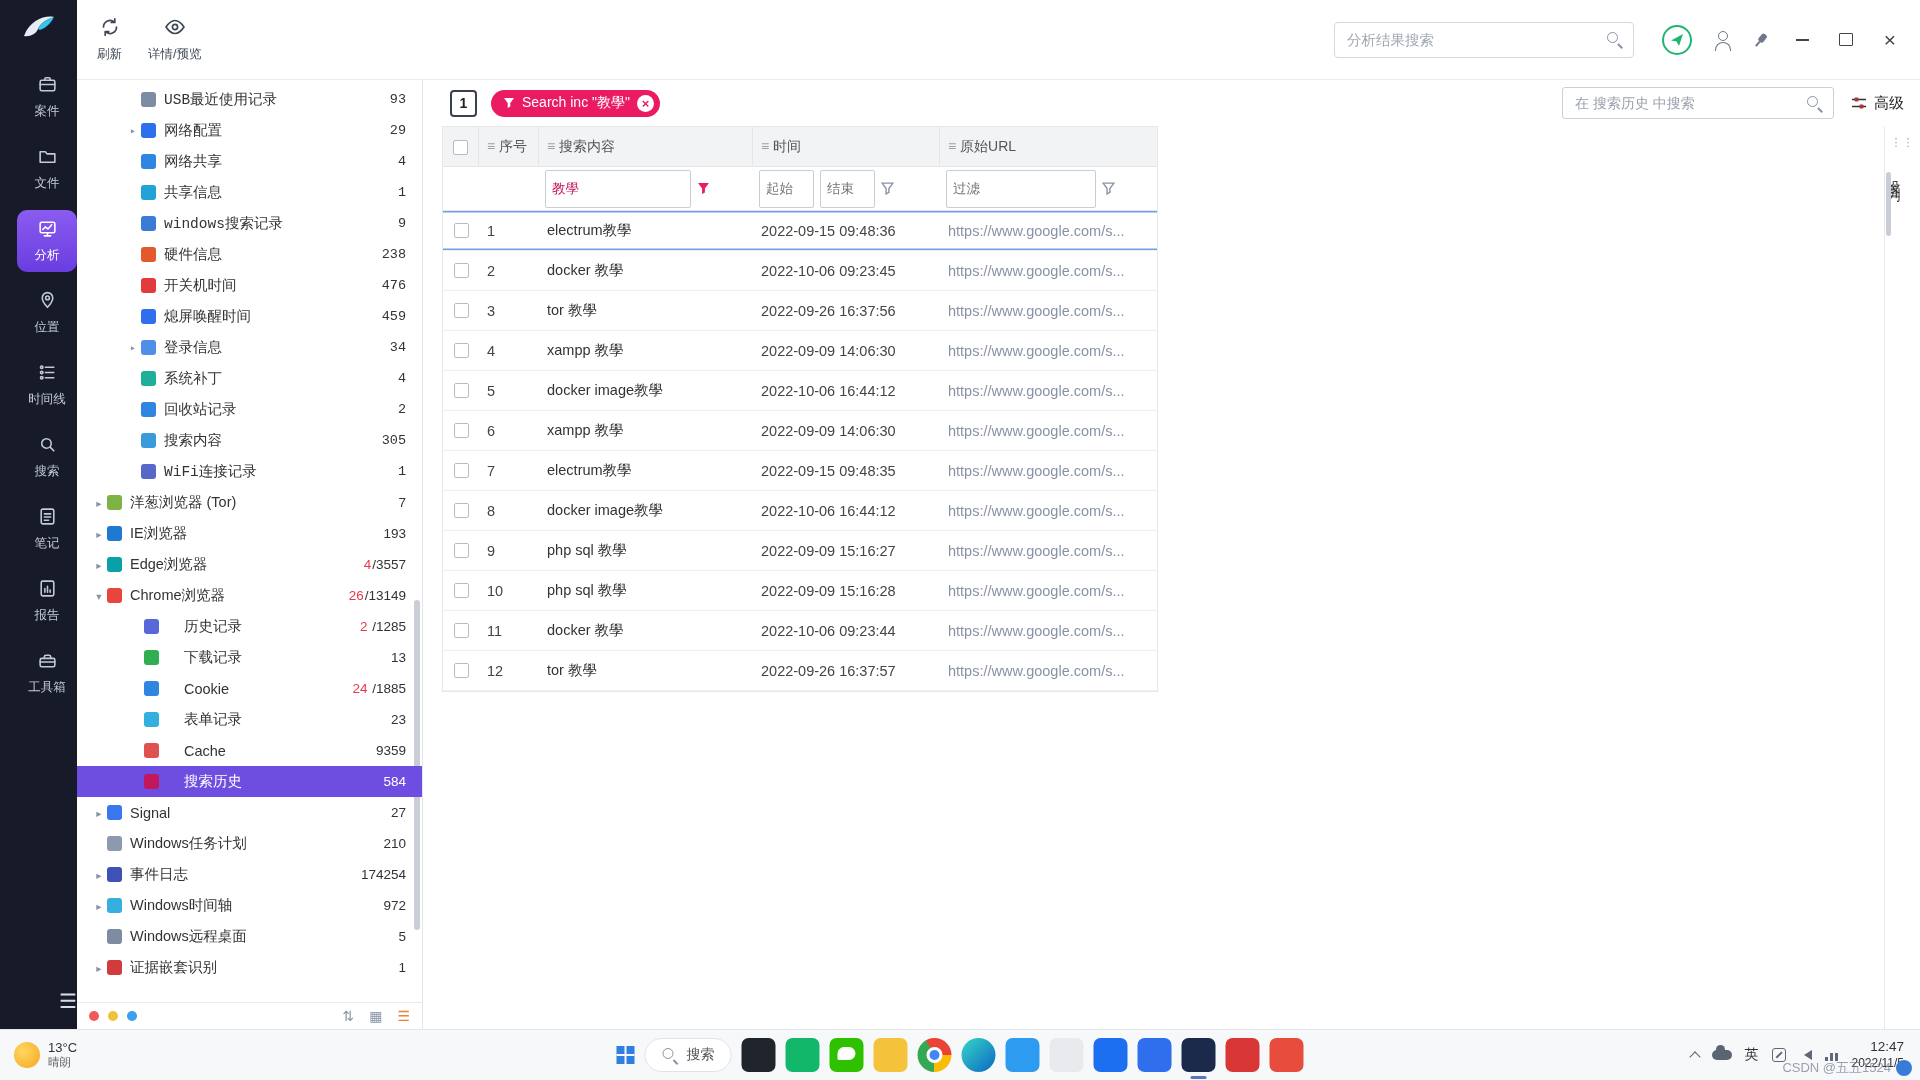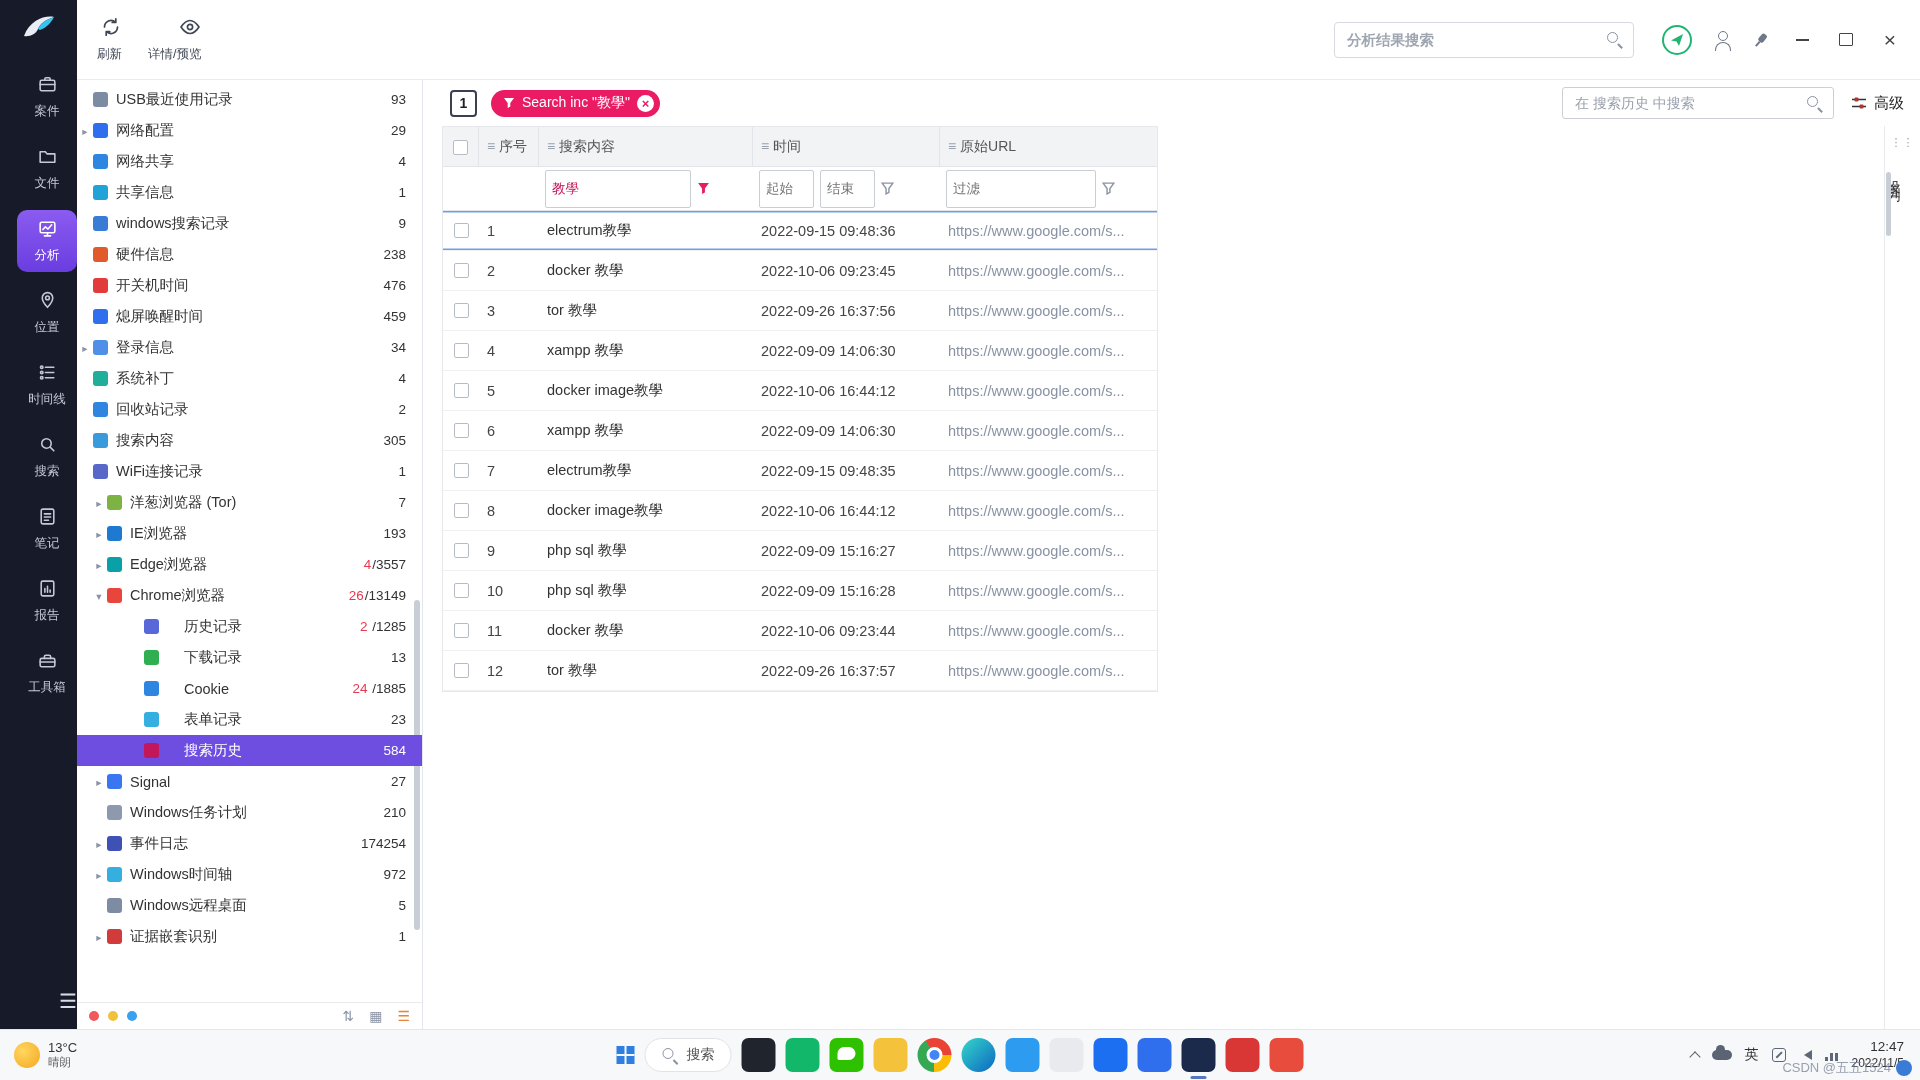--- a/index.html
+++ b/index.html
@@ -18,29 +18,29 @@
   .nav-item.active{background:linear-gradient(180deg,#8a5cf0,#6a3de0);}
   .nav-item.active svg{stroke:#fff;}
   .nav-item.active .nav-label{color:#fff;}
   .nav-burger{margin-top:auto;margin-bottom:16px;color:#d7dbe6;font-size:20px;cursor:pointer;}
   .nav-burger::before{content:"☰";}
 
   
   #top-bar{position:absolute;left:77px;top:0;right:0;height:80px;background:#fff;
     border-bottom:1px solid #e9ebef;display:flex;align-items:center;}
   .tool-group{display:flex;gap:26px;padding-left:20px;}
-  .tool-btn{display:flex;flex-direction:column;align-items:flex-end;gap:4px;cursor:pointer;}
+  .tool-btn{display:flex;flex-direction:column;align-items:center;gap:4px;cursor:pointer;}
   .tool-btn svg{width:22px;height:22px;stroke:#3f4654;fill:none;stroke-width:1.7;
     stroke-linecap:round;stroke-linejoin:round;}
   .tool-label{font-size:12.5px;color:#3f4654;white-space:nowrap;}
   .topbar-right{margin-left:auto;display:flex;align-items:center;gap:20px;padding-right:18px;}
   .g-search{width:300px;height:36px;border:1px solid #d6d9de;border-radius:4px;display:flex;
     align-items:center;padding:0 10px;margin-right:8px;}
   .g-search input{border:none;outline:none;flex:1;font-size:14.5px;color:#737373;
-    font-family:inherit;background:transparent;font-weight:bold;}
+    font-family:inherit;background:transparent;}
   .g-search input::placeholder{color:#a0a6b1;}
   .mag{position:relative;width:17px;height:17px;flex:none;}
   .mag::before{content:"";position:absolute;left:1px;top:1px;width:9px;height:9px;
     border:1.8px solid #8a93a3;border-radius:50%;}
   .mag::after{content:"";position:absolute;left:12px;top:12px;width:6px;height:1.8px;
     background:#8a93a3;transform:rotate(45deg);transform-origin:left center;}
   .status-ic{width:30px;height:30px;border-radius:50%;border:2px solid #21b573;display:flex;
     align-items:center;justify-content:center;cursor:pointer;}
   .person{width:20px;height:20px;position:relative;cursor:pointer;}
   .person::before{content:"";position:absolute;left:6px;top:1px;width:8px;height:8px;
@@ -58,21 +58,21 @@
   .win-close{font-size:21px;color:#444;}
   .win-close::before{content:"×";}
 
   
   #tree-panel{position:absolute;left:77px;top:80px;width:346px;bottom:51px;background:#fff;
     border-right:1px solid #e3e6ea;display:flex;flex-direction:column;}
   .tree-scroll{flex:1;overflow:hidden;position:relative;padding-top:4px;}
   .tree-row{display:flex;align-items:center;height:31px;font-size:14.5px;cursor:pointer;position:relative;}
   .tree-row.lvl0{padding-left:14px;}
   .tree-row.lvl1{padding-left:34px;gap:17px;}
-  .tree-row.lvl2{}
+  .tree-row.lvl2{padding-left:48px;font-family:Liberation Mono, monospace;}
   .arrow{width:16px;color:#8a93a5;font-size:10.5px;text-align:center;flex:none;}
   .ticon{width:15px;height:15px;border-radius:3px;margin-right:8px;flex:none;}
   .tlabel{white-space:nowrap;overflow:hidden;}
   .tcount{margin-left:auto;padding-right:16px;font-size:13.5px;color:#333;white-space:nowrap;}
   .tcount .hit{color:#e8384f;margin-right:1px;font-style:normal;}
   .tree-row.selected{background:#6e4ee0;color:#fff;}
   .tree-row.selected .tcount,.tree-row.selected .tcount .hit,.tree-row.selected .arrow{color:#fff;}
   .tree-thumb{position:absolute;right:2px;top:520px;width:6px;height:330px;background:#c9ced6;
     border-radius:3px;cursor:pointer;}
   .tree-footer{height:27px;border-top:1px solid #e9ebef;display:flex;align-items:center;
@@ -445,20 +445,26 @@
           <span class="tcount"><i class="hit">24</i><span> /1885</span></span>
         </div>
 
         <div class="tree-row lvl1">
           <span class="arrow"></span>
           <span class="ticon" data-icon="form-icon" style="background: rgb(53, 174, 224);"></span>
           <span class="tlabel">表单记录</span>
           <span class="tcount"><i class="hit"></i><span>23</span></span>
         </div>
 
+        <div class="tree-row lvl1">
+          <span class="arrow"></span>
+          <span class="ticon" data-icon="cache-icon" style="background: rgb(224, 82, 82);"></span>
+          <span class="tlabel">Cache</span>
+          <span class="tcount"><i class="hit"></i><span>9359</span></span>
+        </div>
 
         <div class="tree-row selected lvl1">
           <span class="arrow"></span>
           <span class="ticon" data-icon="search-history-icon" style="background: rgb(194, 24, 91);"></span>
           <span class="tlabel">搜索历史</span>
           <span class="tcount"><i class="hit"></i><span>584</span></span>
         </div>
 
         <div class="tree-row lvl0">
           <span class="arrow">▸</span>

